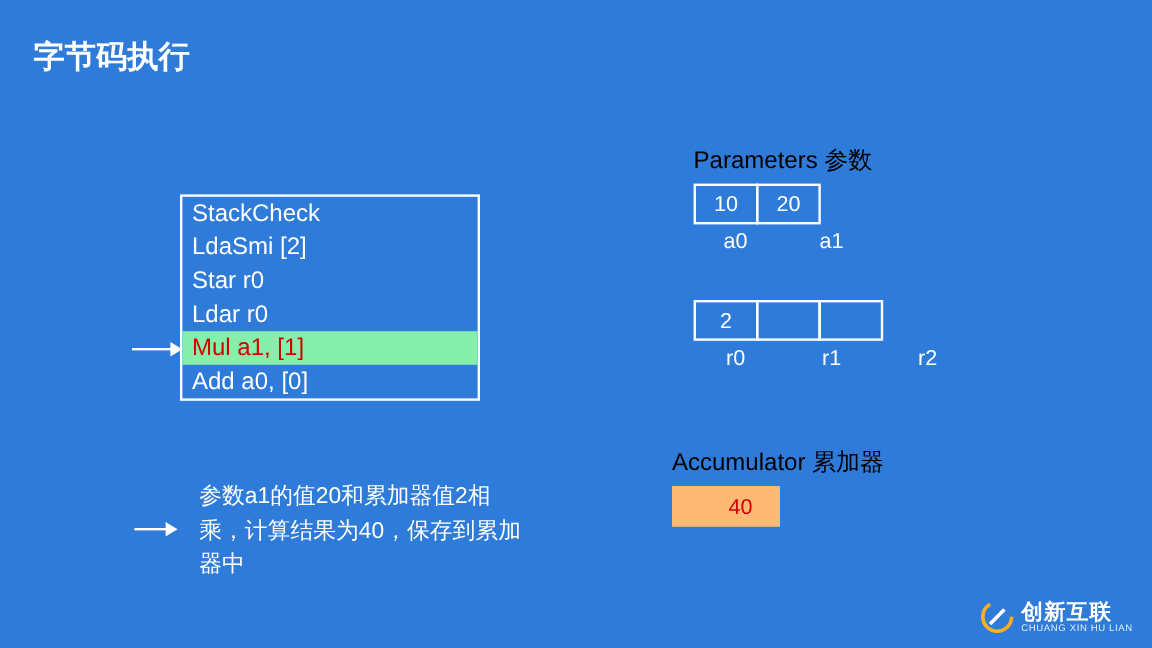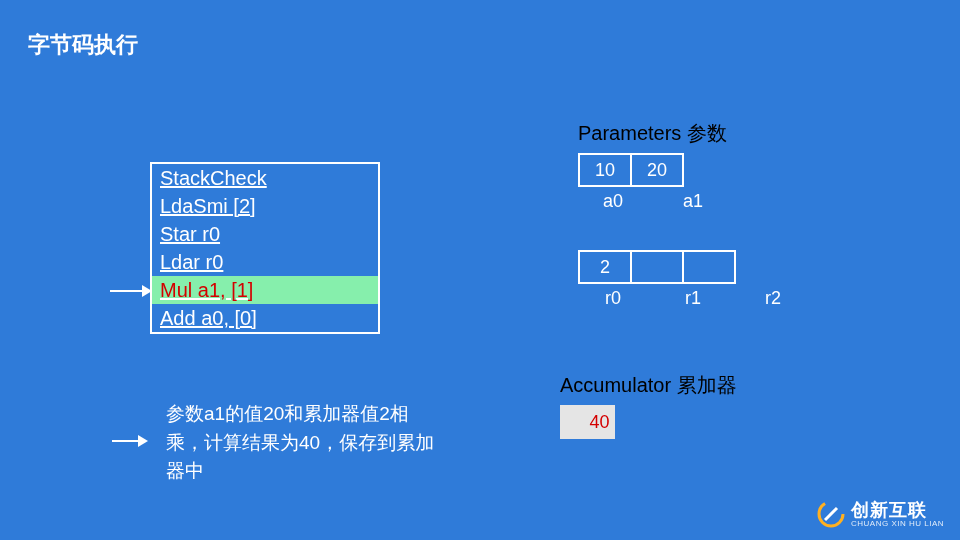--- a/index.html
+++ b/index.html
@@ -9,34 +9,33 @@
     background: #2f7bd9;
     font-family: "Microsoft YaHei", "Segoe UI", sans-serif;
     color: #ffffff;
     position: relative;
     overflow: hidden;
   }
   .title {
     position: absolute;
     top: 30px;
     left: 28px;
-    font-size: 22px;
+    font-size: 26px;
     font-weight: bold;
     color: #ffffff;
   }
   .code-box {
     position: absolute;
     top: 162px;
     left: 150px;
-    width: 230px;
+    width: 250px;
     border: 2px solid #ffffff;
     background: transparent;
     font-size: 20px;
     line-height: 1.4;
-    text-decoration: underline;
   }
   .code-line {
     padding: 0 8px;
     color: #ffffff;
   }
   .code-line.highlight {
     background: #86efac;
     color: #d40000;
   }
   .arrow-left {
@@ -125,23 +124,23 @@
     position: absolute;
     top: 250px;
     left: 578px;
   }
   .accum {
     position: absolute;
     top: 372px;
     left: 560px;
   }
   .accum-box {
-    width: 55px;
+    width: 90px;
     height: 34px;
-    background: #e5e5e5;
+    background: #fdba74;
     color: #d40000;
     display: flex;
     align-items: center;
     justify-content: center;
     font-size: 18px;
     margin-top: 6px;
     padding-left: 24px;
   }
   .logo {
     position: absolute;

